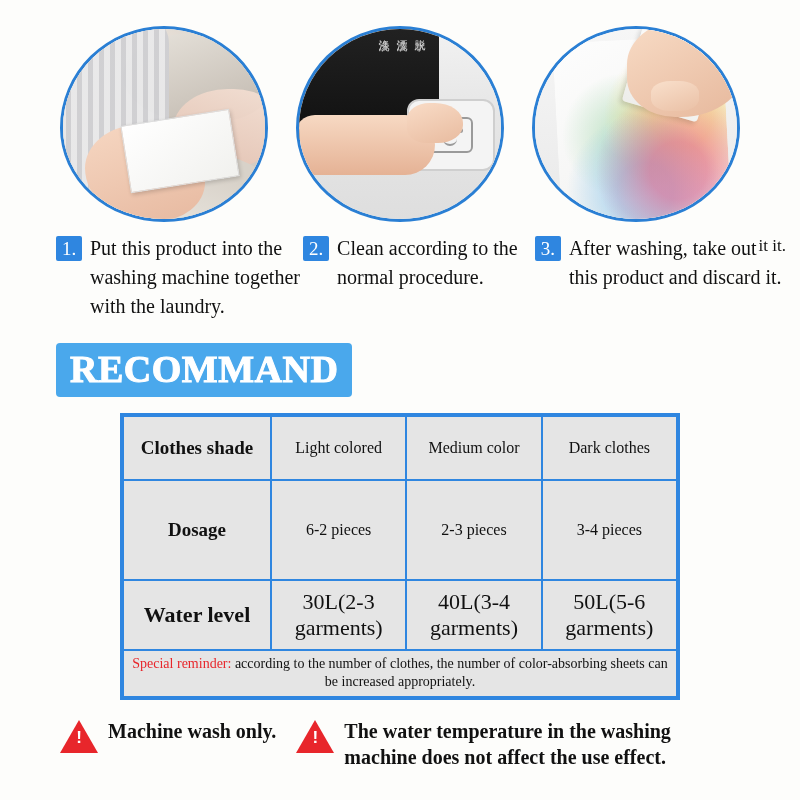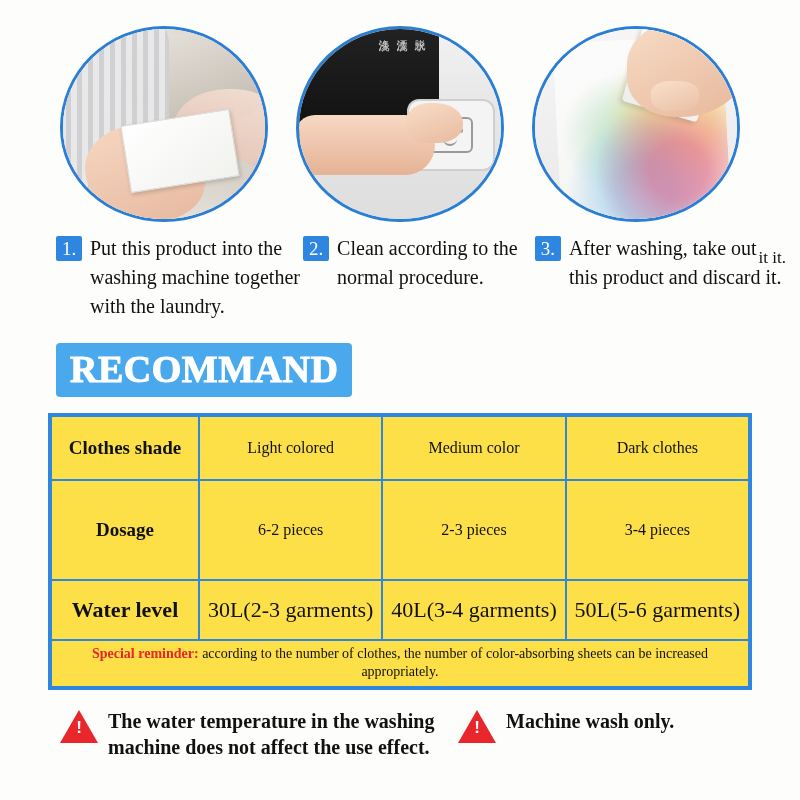--- a/index.html
+++ b/index.html
@@ -200,24 +200,24 @@
     -webkit-text-stroke: 1px #ffffff;
     font-size: 38px;
     font-weight: bold;
     letter-spacing: .5px;
     font-family: "Liberation Serif", serif;
   }
 
   
   .table-wrap {
     margin: 16px auto 0 auto;
-    width: 704px;
+    width: 560px;
     border: 2px solid #2f86e0;
     box-sizing: border-box;
-    background: #fde047;
+    background: #e5e5e5;
   }
   table {
     border-collapse: collapse;
     width: 100%;
     table-layout: fixed;
   }
   table td {
     border: 2px solid #2f86e0;
     text-align: center;
     font-size: 16px;
@@ -236,21 +236,21 @@
   .reminder-row td {
     border: 2px solid #2f86e0;
     border-top: 2px solid #2f86e0;
     padding: 4px 8px 6px 8px;
     font-size: 14px;
     line-height: 1.25;
     text-align: center;
   }
   .reminder-label {
     color: #e8262b;
-    font-weight: bold;
+    font-weight: normal;
   }
 
   
   .warnings {
     display: flex;
     align-items: flex-start;
     padding: 18px 0 0 60px;
     gap: 20px;
   }
   .warn {
@@ -348,21 +348,21 @@
       <span class="step-num">1.</span>
       <span class="step-text">Put this product into the washing machine together with the laundry.</span>
     </div>
     <div class="step s2">
       <span class="step-num">2.</span>
       <span class="step-text">Clean according to the normal procedure.</span>
     </div>
     <div class="step s3">
       <span class="step-num">3.</span>
       <span class="step-text">After washing, take out this product and discard it.</span>
-      <span class="step-tail" style="top:12px;">it it.</span>
+      <span class="step-tail" style="top:0;">it it.</span>
     </div>
   </div>
 
   
   <div class="recommand">
     <span>RECOMMAND</span>
   </div>
 
   
   <div class="table-wrap">
@@ -392,21 +392,21 @@
           </td>
         </tr>
       </tbody>
     </table>
   </div>
 
   
   <div class="warnings">
     <div class="warn">
       <div class="tri"></div>
-      <div class="warn-text">The water temperature in the washing machine does not affect the use effect.</div>
+      <div class="warn-text">Machine wash only.</div>
     </div>
     <div class="warn">
       <div class="tri"></div>
-      <div class="warn-text">Machine wash only.</div>
+      <div class="warn-text">The water temperature in the washing machine does not affect the use effect.</div>
     </div>
   </div>
 
 </div>
 
 </body></html>

